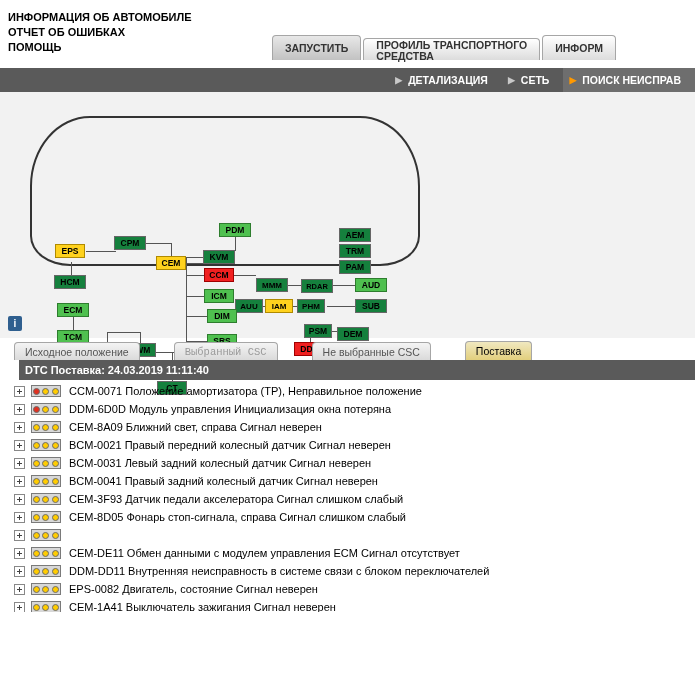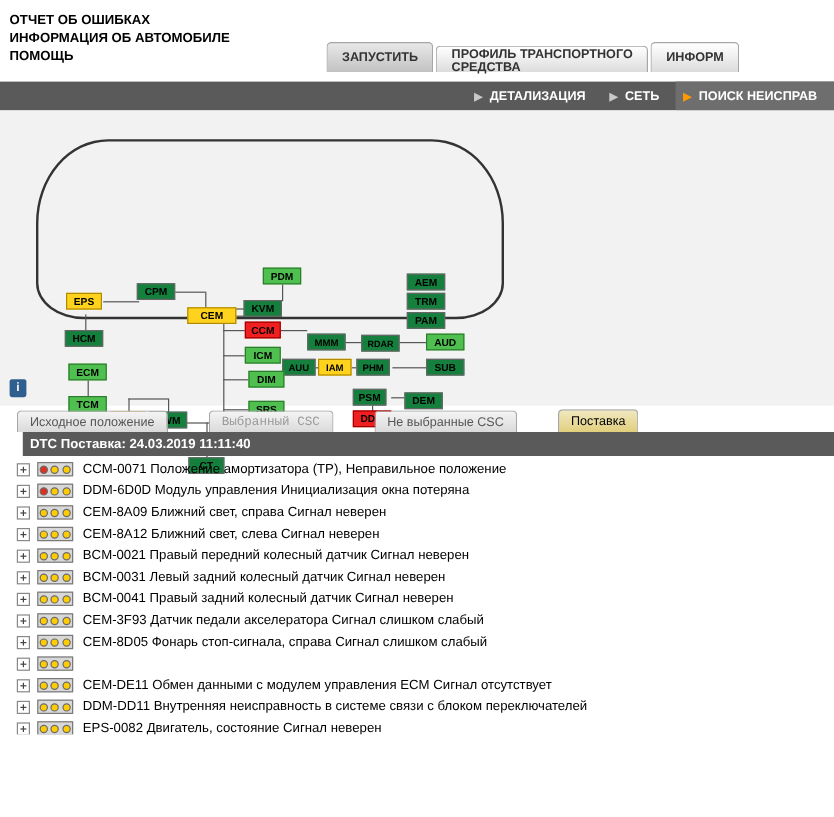--- a/index.html
+++ b/index.html
@@ -129,22 +129,22 @@
 
   .footer-fill { position: absolute; left: 0; top: 612px; width: 695px; height: 69px; background: #fff; }
 </style>
 </head>
 <body>
 
 <div id="app">
 
   <div class="header">
     <div class="header-titles">
+      <div>ИНФОРМАЦИЯ ОБ АВТОМОБИЛЕ</div>
       <div>ОТЧЕТ ОБ ОШИБКАХ</div>
-      <div>ИНФОРМАЦИЯ ОБ АВТОМОБИЛЕ</div>
       <div>ПОМОЩЬ</div>
     </div>
 
     <div class="tabrow">
       <div class="tab run">ЗАПУСТИТЬ</div>
       <div class="tab multi">
         <span>ПРОФИЛЬ ТРАНСПОРТНОГО</span>
         <span>СРЕДСТВА</span>
       </div>
       <div class="tab">ИНФОРМ</div>
@@ -192,40 +192,40 @@
     <div class="wire wv" style="left:73px;  top:225px; height:14px;"></div>
     <div class="wire wv" style="left:107px; top:240px; height:12px;"></div>
     <div class="wire wh" style="left:107px; top:240px; width:33px;"></div>
     <div class="wire wv" style="left:140px; top:240px; height:12px;"></div>
     <div class="wire wv" style="left:172px; top:260px; height:30px;"></div>
     <div class="wire wh" style="left:146px; top:260px; width:40px;"></div>
 
     <div class="node green" style="left:219px; top:131px; width:32px;">PDM</div>
     <div class="node grey" style="left:114px; top:144px; width:32px;">CPM</div>
     <div class="node yellow" style="left:55px;  top:152px; width:30px;">EPS</div>
-    <div class="node yellow" style="left:156px; top:164px; width:41px;">CEM</div>
+    <div class="node yellow" style="left:156px; top:164px; width:30px;">CEM</div>
     <div class="node grey" style="left:203px; top:158px; width:32px;">KVM</div>
     <div class="node grey" style="left:339px; top:136px; width:32px;">AEM</div>
     <div class="node grey" style="left:339px; top:152px; width:32px;">TRM</div>
     <div class="node grey" style="left:339px; top:168px; width:32px;">PAM</div>
     <div class="node red" style="left:204px; top:176px; width:30px;">CCM</div>
     <div class="node grey" style="left:256px; top:186px; width:32px; font-size:8px;">MMM</div>
     <div class="node grey" style="left:301px; top:187px; width:32px; font-size:7.5px;">RDAR</div>
     <div class="node green" style="left:355px; top:186px; width:32px;">AUD</div>
     <div class="node grey" style="left:54px;  top:183px; width:32px;">HCM</div>
     <div class="node green" style="left:204px; top:197px; width:30px;">ICM</div>
     <div class="node green" style="left:57px;  top:211px; width:32px;">ECM</div>
     <div class="node grey" style="left:235px; top:207px; width:20px; font-size:8px;">AUU</div>
     <div class="node yellow" style="left:265px; top:207px; width:28px; font-size:8px;">IAM</div>
     <div class="node grey" style="left:297px; top:207px; width:26px; font-size:8px;">PHM</div>
     <div class="node grey" style="left:355px; top:207px; width:32px;">SUB</div>
     <div class="node green" style="left:207px; top:217px; width:30px;">DIM</div>
     <div class="node green" style="left:57px;  top:238px; width:32px;">TCM</div>
     <div class="node green" style="left:207px; top:242px; width:30px;">SRS</div>
-    <div class="node grey" style="left:294px; top:232px; width:20px;">PSM</div>
+    <div class="node grey" style="left:304px; top:232px; width:20px;">PSM</div>
     <div class="node grey" style="left:337px; top:235px; width:32px;">DEM</div>
     <div class="node yellow" style="left:92px;  top:251px; width:30px;">BCM</div>
     <div class="node grey" style="left:124px; top:251px; width:32px;">SWM</div>
     <div class="node red" style="left:294px; top:250px; width:32px;">DDM</div>
     <div class="node grey" style="left:157px; top:289px; width:30px;">CT</div>
   </div>
 
   <div class="info-icon">i</div>
 
   <div class="btabs">
@@ -264,29 +264,20 @@
     <div class="dtcrow">
       <div class="expander"></div>
       <div class="leds">
         <span class="led on"></span>
         <span class="led on"></span>
         <span class="led on"></span>
       </div>
       <div class="dtctext">CEM-8A09 Ближний свет, справа Сигнал неверен</div>
     </div>
 
-    <div class="dtcrow">
-      <div class="expander"></div>
-      <div class="leds">
-        <span class="led on"></span>
-        <span class="led on"></span>
-        <span class="led on"></span>
-      </div>
-      <div class="dtctext">CEM-8A12 Ближний свет, слева Сигнал неверен</div>
-    </div>
 
     <div class="dtcrow">
       <div class="expander"></div>
       <div class="leds">
         <span class="led on"></span>
         <span class="led on"></span>
         <span class="led on"></span>
       </div>
       <div class="dtctext">BCM-0021 Правый передний колесный датчик Сигнал неверен</div>
     </div>

